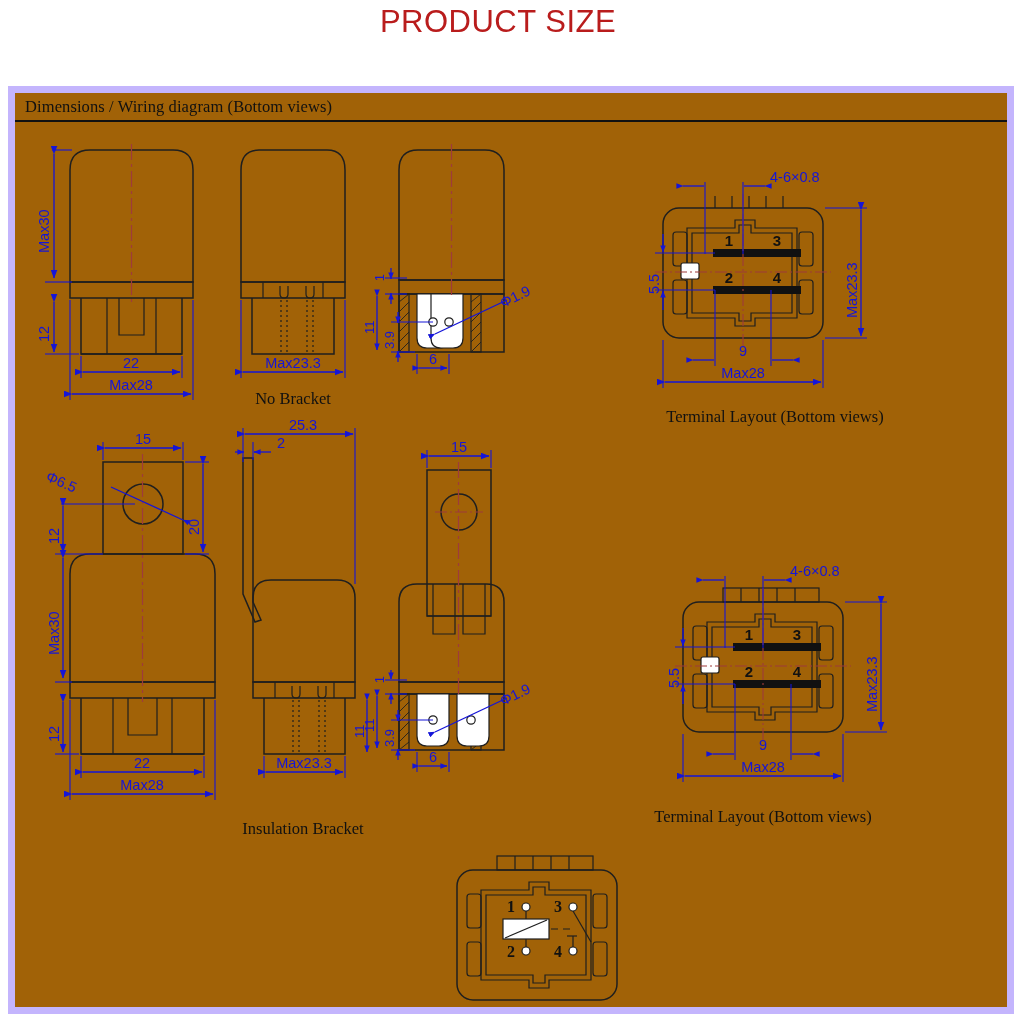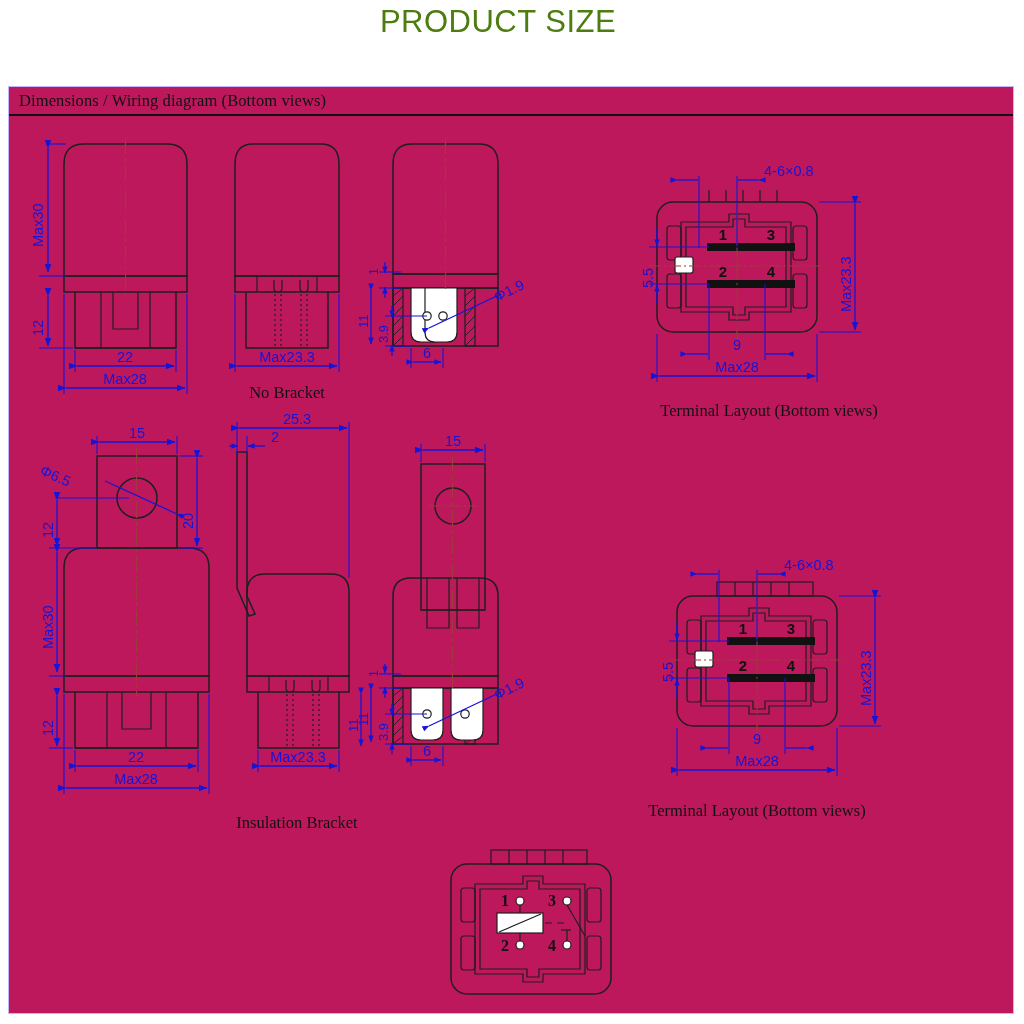--- a/index.html
+++ b/index.html
@@ -11,28 +11,28 @@
     overflow:hidden;
     position:relative;
   }
   #page-title{
     position:absolute;left:0;top:4px;width:996px;
     text-align:center;
     font-family:"Liberation Sans", sans-serif;
     font-size:31px;
     font-weight:400;
     letter-spacing:.5px;
-    color:#4d7c0f;
+    color:#b91c1c;
   }
   #frame{
     position:absolute;left:8px;top:86px;
     width:1006px;height:928px;
-    border:1px solid #c4b5fd;
+    border:7px solid #c4b5fd;
     box-sizing:border-box;
-    background:#be185d;
+    background:#a16207;
   }
   #frame-header{
     position:absolute;left:0;top:0;width:100%;height:29px;
     border-bottom:2px solid #111;
     box-sizing:border-box;
     display:flex;align-items:center;
   }
   #frame-header-label{
     font-size:16.5px;padding-left:10px;color:#111;letter-spacing:.1px;
   }

